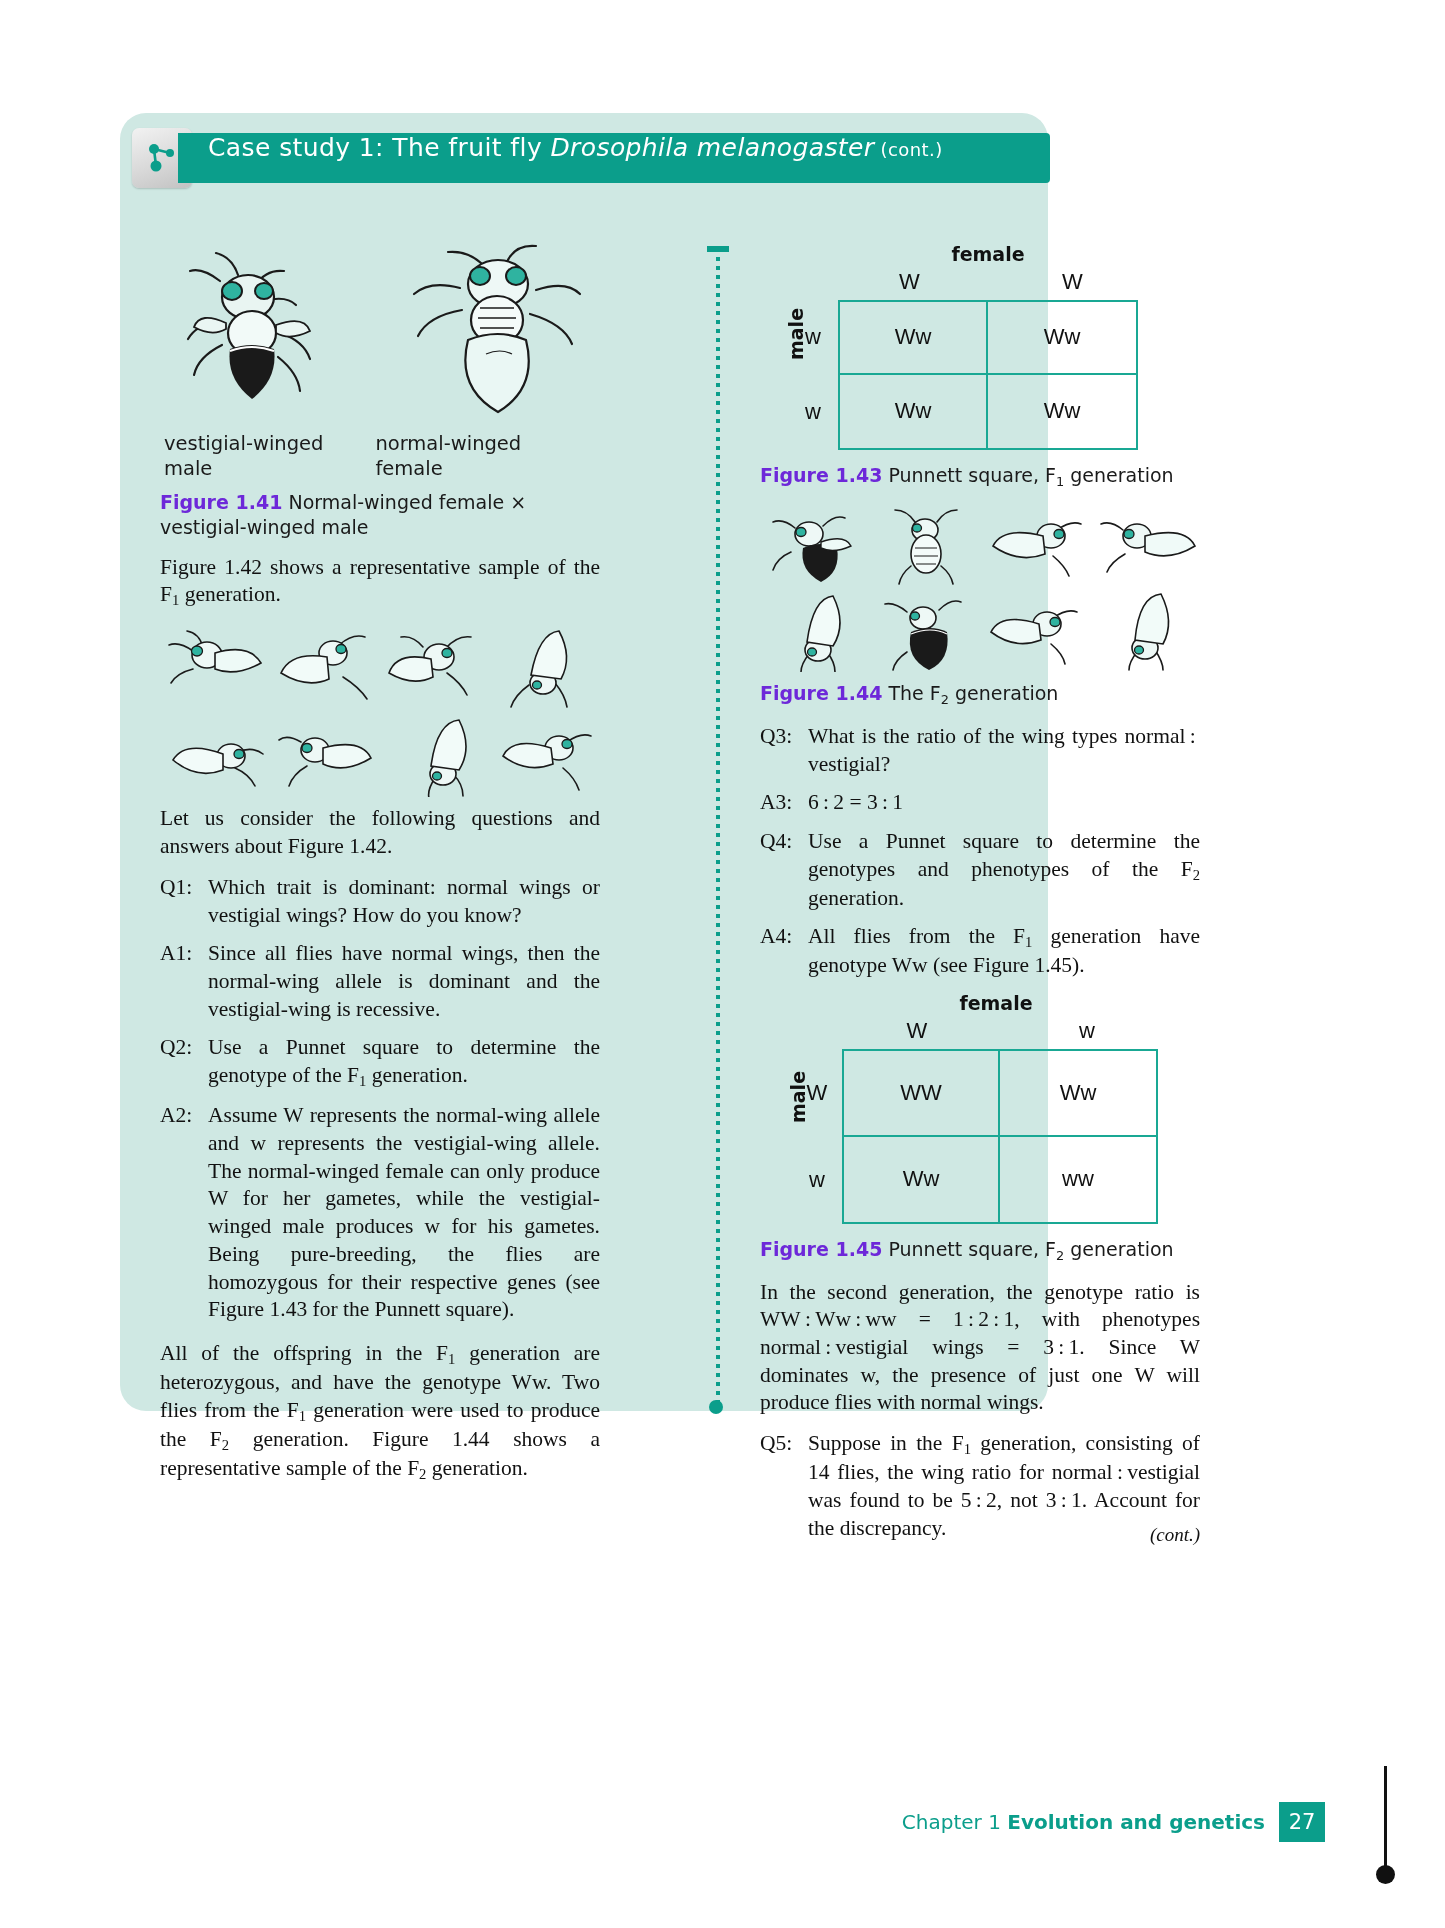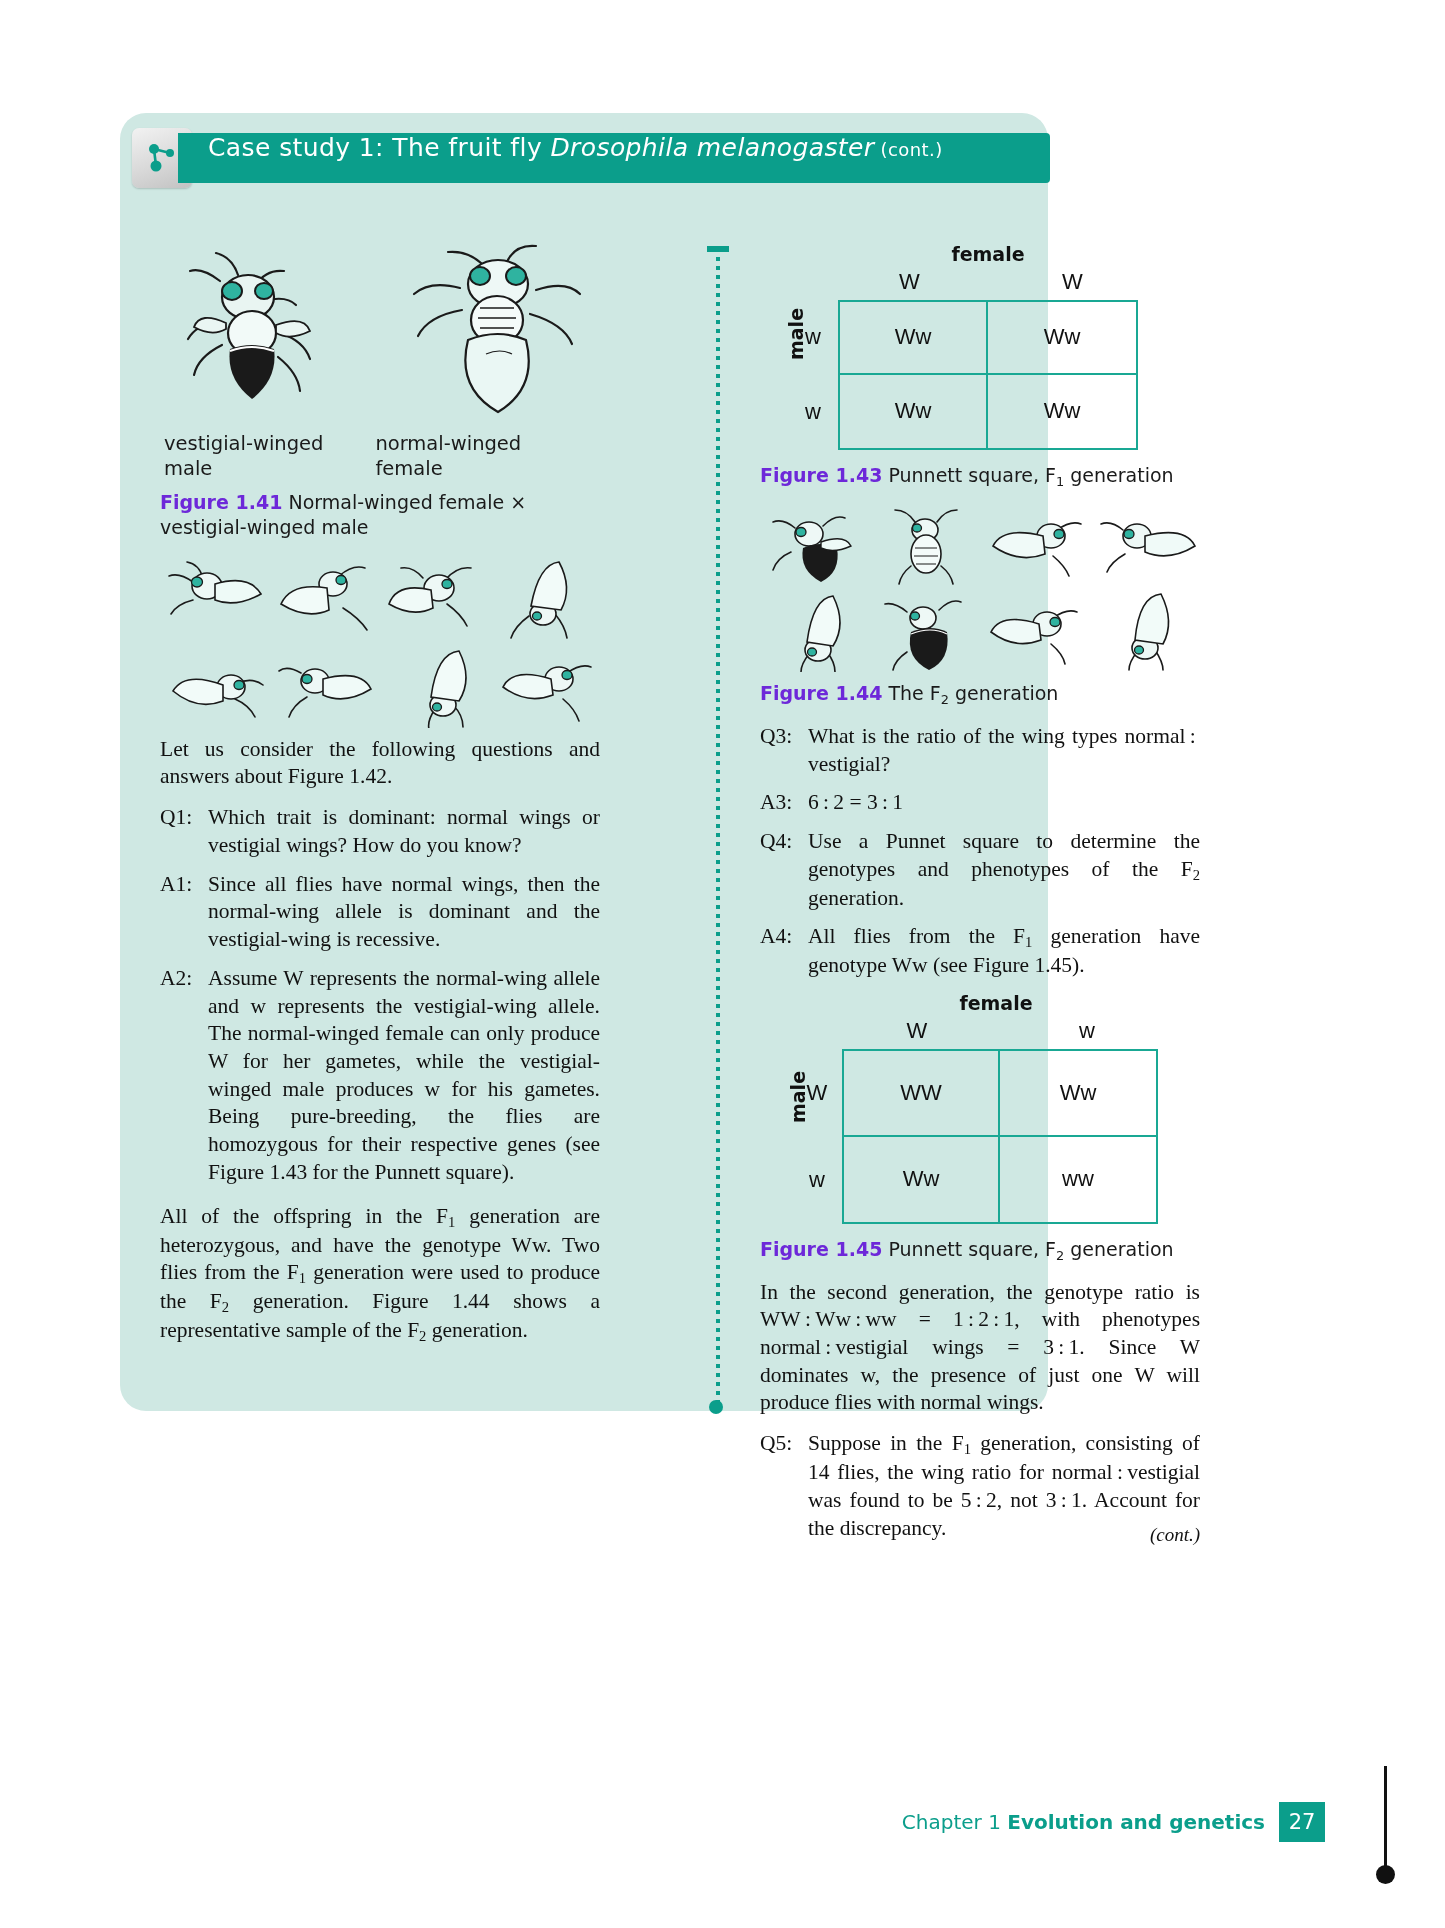--- a/index.html
+++ b/index.html
@@ -308,20 +308,21 @@
 
     <div class="sublabel" style="display:flex; justify-content:space-between; padding:0 8px 0 4px;">
       <span>vestigial-winged male</span>
       <span>normal-winged female</span>
     </div>
 
     <div class="fig-cap">
       <span class="lbl">Figure 1.41</span><span> Normal-winged female × vestigial-winged male</span>
     </div>
 
+    <p class="body">Figure 1.42 shows a representative sample of the F<sub>1</sub> generation.</p>
 
     <div class="flygrid-4" style="margin:12px 0 8px 0;">
       <svg width="105" height="85" viewBox="0 0 105 85">
           <g stroke="#1a1a1a" stroke-width="1.6" fill="none" stroke-linecap="round">
             <path d="M30 28 q-14 -10 -24 -6"></path>
             <path d="M40 24 q-4 -14 -16 -16"></path>
             <path d="M30 46 q-16 4 -22 14"></path>
           </g>
           <ellipse cx="44" cy="32" rx="15" ry="13" fill="#eef8f6" stroke="#1a1a1a" stroke-width="1.6"></ellipse>
           <ellipse cx="34" cy="28" rx="5.5" ry="5" fill="#2fb3a0" stroke="#1a1a1a" stroke-width="1.3"></ellipse>
@@ -397,20 +398,24 @@
 
     <p class="body">Let us consider the following questions and answers about Figure 1.42.</p>
 
     <div class="qa">
       <div class="tag">Q1:</div>
       <div class="txt">Which trait is dominant: normal wings or vestigial wings? How do you know?</div>
     </div>
     <div class="qa">
       <div class="tag">A1:</div>
       <div class="txt">Since all flies have normal wings, then the normal-wing allele is dominant and the vestigial-wing is recessive.</div>
+    </div>
+    <div class="qa">
+      <div class="tag">Q2:</div>
+      <div class="txt">Use a Punnet square to determine the genotype of the F<sub>1</sub> generation.</div>
     </div>
     <div class="qa">
       <div class="tag">A2:</div>
       <div class="txt">Assume W represents the normal-wing allele and w represents the vestigial-wing allele. The normal-winged female can only produce W for her gametes, while the vestigial-winged male produces w for his gametes. Being pure-breeding, the flies are homozygous for their respective genes (see Figure 1.43 for the Punnett square).</div>
     </div>
 
     <p class="body" style="margin-top:16px;">All of the offspring in the F<sub>1</sub> generation are heterozygous, and have the genotype Ww. Two flies from the F<sub>1</sub> generation were used to produce the F<sub>2</sub> generation. Figure 1.44 shows a representative sample of the F<sub>2</sub> generation.</p>
   </div>
 
   <div class="col col-right">

